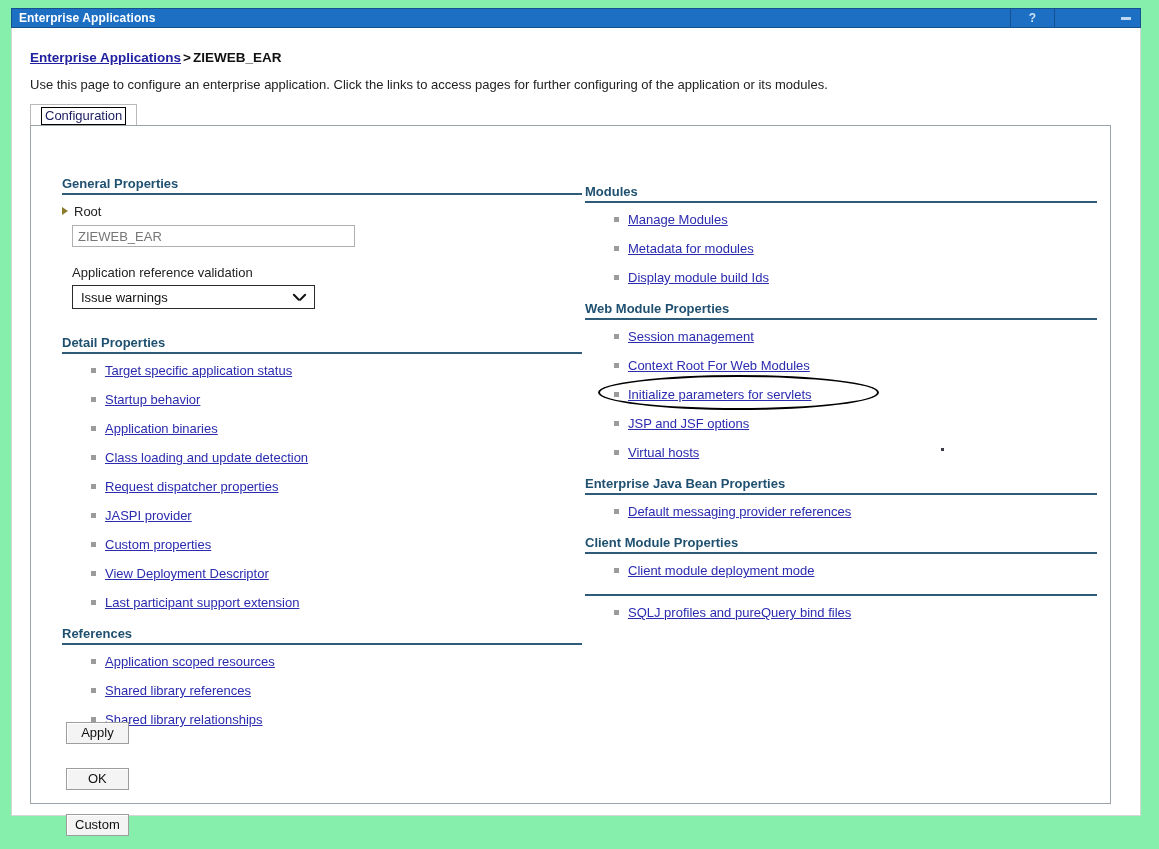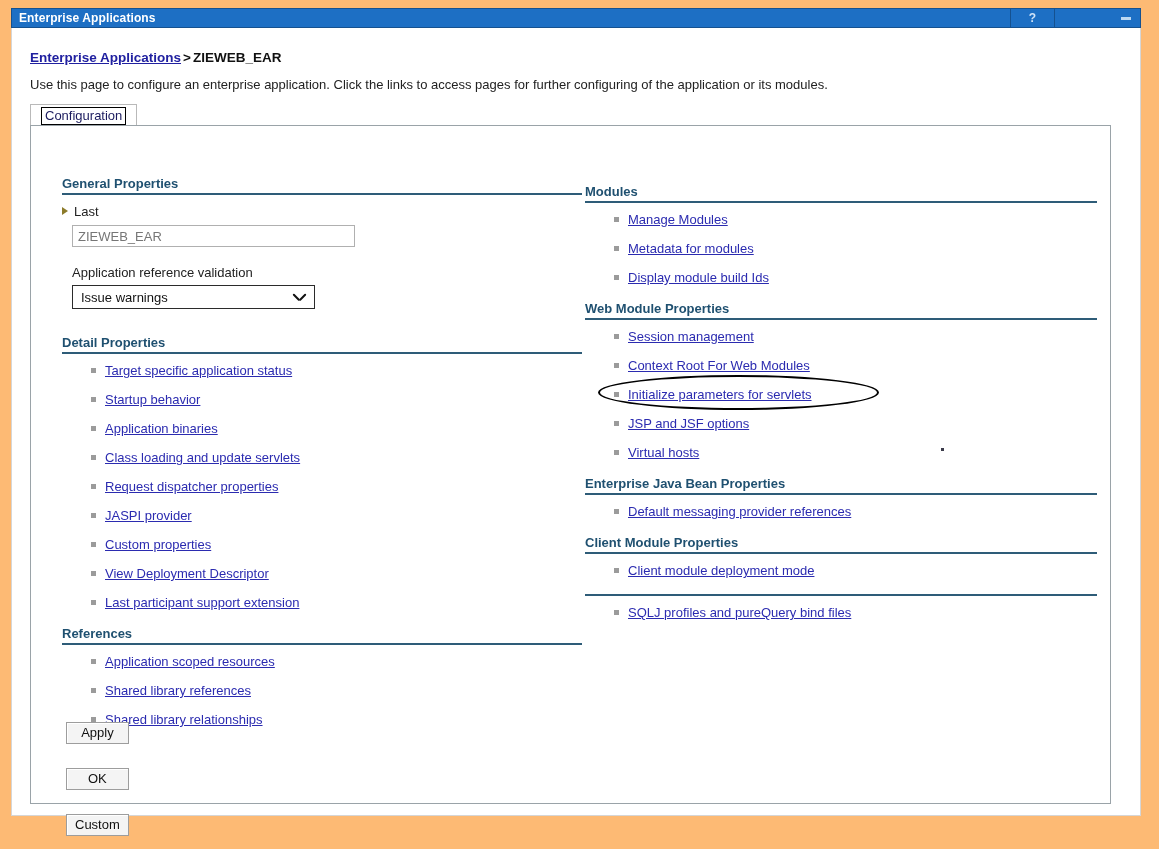--- a/index.html
+++ b/index.html
@@ -5,21 +5,21 @@
   html, body {
     margin: 0;
     padding: 0;
     background: #ffffff;
     font-family: "Liberation Sans", "DejaVu Sans", sans-serif;
   }
   #screen {
     position: relative;
     width: 1159px;
     height: 849px;
-    background: #fdba74;
+    background: #86efac;
     overflow: hidden;
   }
 
   
   .titlebar {
     position: absolute;
     left: 11px;
     top: 8px;
     width: 1130px;
     height: 20px;
@@ -337,39 +337,39 @@
 
     <div class="col col-left" style="top:50px;">
 
       <div class="section">
         <div class="section-title">General Properties</div>
         <div class="section-rule"></div>
       </div>
 
       <div class="field-label">
         <span class="req-marker"></span>
-        <span>Last</span>
+        <span>Root</span>
       </div>
       <input class="text-input" type="text" value="ZIEWEB_EAR" style="">
 
       <div class="plain-label">Application reference validation</div>
       <div class="select-wrap">
         <span class="select-value">Issue warnings</span>
         <span class="select-arrow"></span>
       </div>
 
       <div class="section" style="margin-top:26px;">
         <div class="section-title">Detail Properties</div>
         <div class="section-rule"></div>
       </div>
       <ul class="linklist">
         <li><a href="#">Target specific application status</a></li>
         <li><a href="#">Startup behavior</a></li>
         <li><a href="#">Application binaries</a></li>
-        <li><a href="#">Class loading and update servlets</a></li>
+        <li><a href="#">Class loading and update detection</a></li>
         <li><a href="#">Request dispatcher properties</a></li>
         <li><a href="#">JASPI provider</a></li>
         <li><a href="#">Custom properties</a></li>
         <li><a href="#">View Deployment Descriptor</a></li>
         <li><a href="#">Last participant support extension</a></li>
       </ul>
 
       <div class="section" style="margin-top:6px;">
         <div class="section-title">References</div>
         <div class="section-rule"></div>

